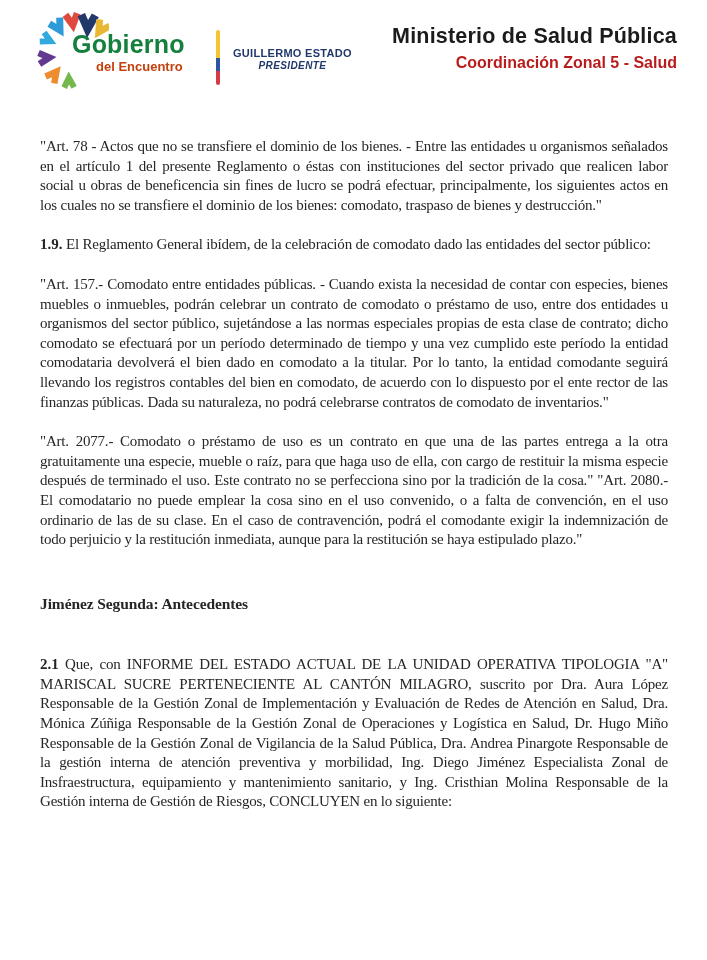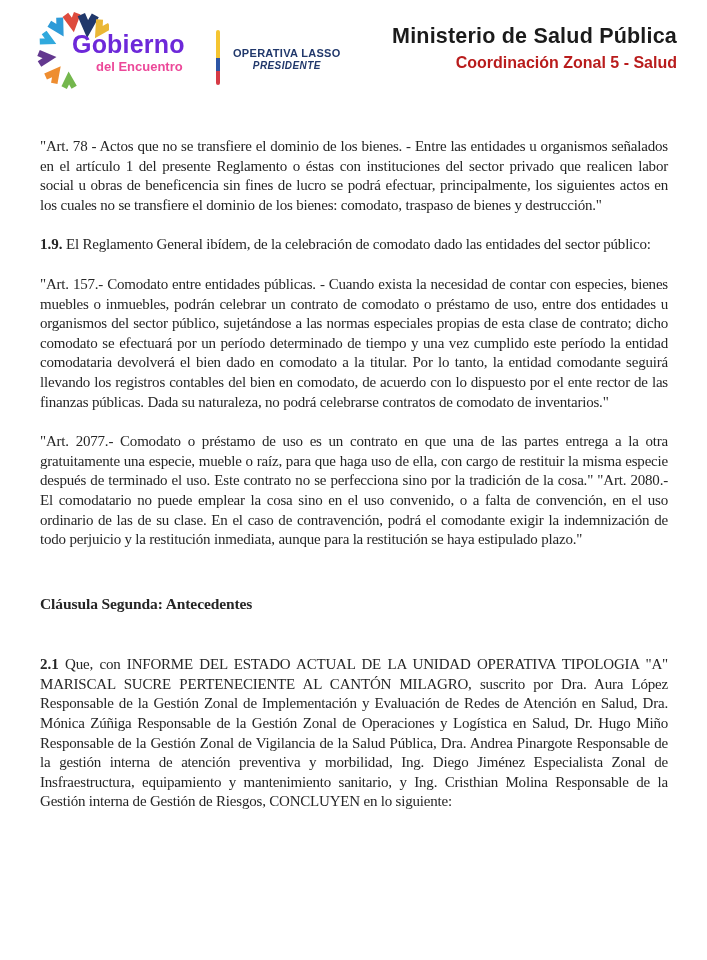--- a/index.html
+++ b/index.html
@@ -144,28 +144,28 @@
           <path d="M -7 -6 L 0 8 L 7 -6" transform="translate(53,11) rotate(3)" stroke-width="8" stroke="#21386b"></path>
           <path d="M -6 -5 L 0 6 L 6 -5" transform="translate(67,17) rotate(32)" stroke="#eab735"></path>
           <path d="M -5 -4.5 L 0 5 L 5 -4.5" transform="translate(11,29) rotate(-64)" stroke-width="6" stroke="#30a9dd"></path>
           <path d="M -5.5 -5 L 0 5.5 L 5.5 -5" transform="translate(9,48) rotate(-95)" stroke-width="6.5" stroke="#63388f"></path>
           <path d="M -5.5 -5 L 0 5.5 L 5.5 -5" transform="translate(18,66) rotate(-142)" stroke-width="6.5" stroke="#ee8d30"></path>
           <path d="M -5 -4.5 L 0 5 L 5 -4.5" transform="translate(34,73) rotate(178)" stroke-width="6" stroke="#74b74d"></path>
         </g>
       </svg>
 
       <div class="brand">
-        <span class="brand-main" style="color: #6d28d9;">Gobierno</span>
-        <span class="brand-sub" style="color: #ec4899;">del Encuentro</span>
+        <span class="brand-main" style="color: #15803d;">Gobierno</span>
+        <span class="brand-sub" style="color: #c2410c;">del Encuentro</span>
       </div>
 
       <span class="flag-divider" style="background: linear-gradient(rgb(245, 197, 49) 0px, rgb(245, 197, 49) 50%, rgb(45, 85, 165) 50%, rgb(45, 85, 165) 75%, rgb(214, 58, 69) 75%, rgb(214, 58, 69) 100%);"></span>
 
       <div class="president">
-        <span class="president-name" style="color: rgb(33, 56, 107);">OPERATIVA LASSO</span>
+        <span class="president-name" style="color: rgb(33, 56, 107);">GUILLERMO ESTADO</span>
         <span class="president-title" style="color: rgb(33, 56, 107);">PRESIDENTE</span>
       </div>
     </div>
 
     <div class="ministry-block">
       <div class="ministry-title">Ministerio de Salud Pública</div>
       <div class="ministry-sub">Coordinación Zonal 5 - Salud</div>
     </div>
 
   </div>
@@ -174,19 +174,19 @@
 
     <p><span>"Art. 78 - Actos que no se transfiere el dominio de los bienes. - Entre las entidades u organismos señalados en el artículo 1 del presente Reglamento o éstas con instituciones del sector privado que realicen labor social u obras de beneficencia sin fines de lucro se podrá efectuar, principalmente, los siguientes actos en los cuales no se transfiere el dominio de los bienes: comodato, traspaso de bienes y destrucción."</span></p>
 
     <p><b class="num">1.9.</b><span> El Reglamento General ibídem, de la celebración de comodato dado las entidades del sector público:</span></p>
 
     <p><span>"Art. 157.- Comodato entre entidades públicas. - Cuando exista la necesidad de contar con especies, bienes muebles o inmuebles, podrán celebrar un contrato de comodato o préstamo de uso, entre dos entidades u organismos del sector público, sujetándose a las normas especiales propias de esta clase de contrato; dicho comodato se efectuará por un período determinado de tiempo y una vez cumplido este período la entidad comodataria devolverá el bien dado en comodato a la titular. Por lo tanto, la entidad comodante seguirá llevando los registros contables del bien en comodato, de acuerdo con lo dispuesto por el ente rector de las finanzas públicas. Dada su naturaleza, no podrá celebrarse contratos de comodato de inventarios."</span></p>
 
 
     <p><span>"Art. 2077.- Comodato o préstamo de uso es un contrato en que una de las partes entrega a la otra gratuitamente una especie, mueble o raíz, para que haga uso de ella, con cargo de restituir la misma especie después de terminado el uso. Este contrato no se perfecciona sino por la tradición de la cosa." "Art. 2080.- El comodatario no puede emplear la cosa sino en el uso convenido, o a falta de convención, en el uso ordinario de las de su clase. En el caso de contravención, podrá el comodante exigir la indemnización de todo perjuicio y la restitución inmediata, aunque para la restitución se haya estipulado plazo."</span></p>
 
-    <div class="clausula-heading">Cláusula Segunda: Antecedentes</div>
+    <div class="clausula-heading">Jiménez Segunda: Antecedentes</div>
 
     <p><b class="num">2.1</b><span> Que, con INFORME DEL ESTADO ACTUAL DE LA UNIDAD OPERATIVA TIPOLOGIA "A" MARISCAL SUCRE PERTENECIENTE AL CANTÓN MILAGRO, suscrito por Dra. Aura López Responsable de la Gestión Zonal de Implementación y Evaluación de Redes de Atención en Salud, Dra. Mónica Zúñiga Responsable de la Gestión Zonal de Operaciones y Logística en Salud, Dr. Hugo Miño Responsable de la Gestión Zonal de Vigilancia de la Salud Pública, Dra. Andrea Pinargote Responsable de la gestión interna de atención preventiva y morbilidad, Ing. Diego Jiménez Especialista Zonal de Insfraestructura, equipamiento y mantenimiento sanitario, y Ing. Cristhian Molina Responsable de la Gestión interna de Gestión de Riesgos, CONCLUYEN en lo siguiente:</span></p>
 
   </div>
 
 </div>
 
 </body></html>

